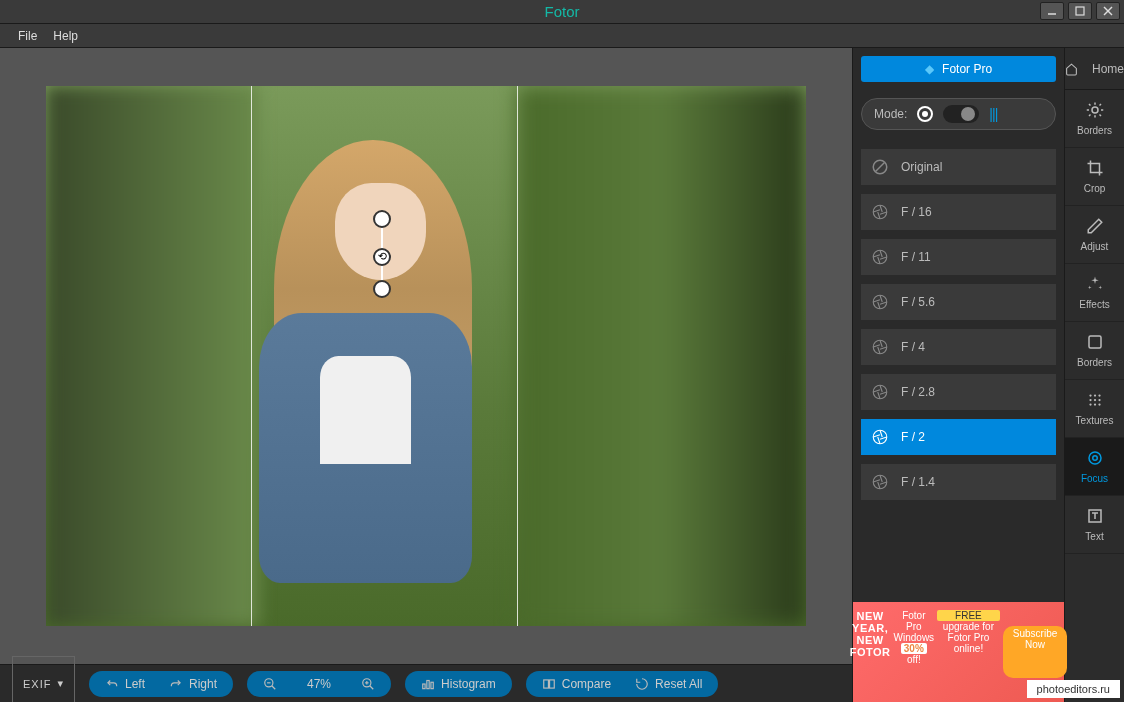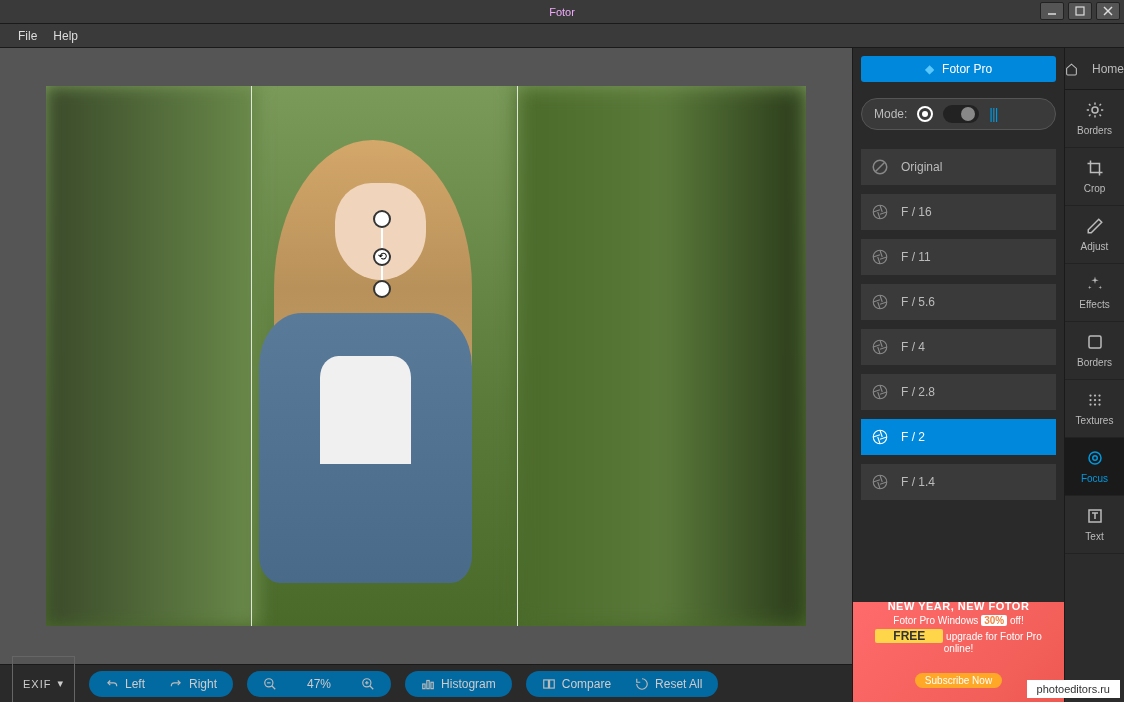--- a/index.html
+++ b/index.html
@@ -1,19 +1,19 @@
 <!DOCTYPE html>
 <html><head>
 <meta charset="utf-8">
 <style>
 * { margin: 0; padding: 0; box-sizing: border-box; font-family: "Segoe UI", Arial, sans-serif; }
 body { background: #2a2a2a; color: #ccc; width: 1124px; height: 702px; overflow: hidden; position: relative; }
 
 .titlebar { height: 24px; background: #3a3a3a; display: flex; align-items: center; position: relative; border-bottom: 1px solid #1a1a1a; }
-.titlebar .title { position: absolute; left: 50%; transform: translateX(-50%); font-size: 11px; color: #f0abfc; }
+.titlebar .title { position: absolute; left: 50%; transform: translateX(-50%); font-size: 15px; color: #14b8a6; }
 .window-controls { position: absolute; right: 4px; top: 2px; display: flex; gap: 4px; }
 .window-btn { width: 24px; height: 18px; background: #555; border: 1px solid #222; border-radius: 2px; display: flex; align-items: center; justify-content: center; color: #ddd; font-size: 11px; cursor: pointer; }
 .window-btn svg { width: 10px; height: 10px; }
 
 .menubar { height: 24px; background: #3a3a3a; display: flex; align-items: center; padding: 0 10px; border-bottom: 1px solid #1a1a1a; }
 .menubar span { font-size: 12px; color: #ddd; padding: 0 8px; cursor: pointer; }
 
 .main-area { display: flex; height: calc(100% - 48px); }
 
 .canvas-area { flex: 1; background: #555; display: flex; flex-direction: column; position: relative; }
@@ -64,24 +64,24 @@
 .mode-toggle { width: 36px; height: 18px; background: #222; border-radius: 9px; position: relative; }
 .mode-toggle::after { content: ""; position: absolute; width: 14px; height: 14px; background: #888; border-radius: 50%; top: 2px; left: 18px; }
 .mode-bars { color: #0099e0; font-size: 14px; letter-spacing: -1px; }
 
 .f-list { display: flex; flex-direction: column; gap: 2px; }
 .f-item { height: 36px; background: #3a3a3a; display: flex; align-items: center; padding: 0 10px; gap: 12px; font-size: 12px; color: #bbb; cursor: pointer; margin-top: 7px; }
 .f-item.selected { background: #0088dd; color: #fff; }
 .f-item .aperture-icon { width: 18px; height: 18px; display: flex; align-items: center; justify-content: center; }
 .f-item.selected .aperture-icon svg { stroke: #fff; }
 
-.promo { margin-top: auto; height: 100px; background: linear-gradient(135deg, #ff6b6b, #ee5a52); padding: 8px; color: #fff; font-size: 10px; text-align: center; display: flex; flex-direction: column; justify-content: center; gap: 3px; position: relative; }
+.promo { margin-top: auto; height: 100px; background: linear-gradient(135deg, #ff6b6b, #ee5a52); padding: 8px; color: #fff; font-size: 10px; text-align: center; display: flex; flex-direction: row; justify-content: center; gap: 3px; position: relative; }
 .promo .headline { font-weight: bold; font-size: 11px; letter-spacing: 0.5px; }
 .promo .discount { background: #fff; color: #e84; padding: 0 3px; border-radius: 2px; font-weight: bold; }
-.promo .free-badge { background: #ffd54a; color: #333; padding: 0 18px; border-radius: 2px; font-weight: bold; font-size: 12px; }
+.promo .free-badge { background: #ffd54a; color: #333; padding: 0 18px; border-radius: 2px; font-weight: normal; font-size: 10px; }
 .promo .sub-btn { background: #ffa726; color: #fff; border-radius: 10px; padding: 2px 10px; font-size: 10px; display: inline-block; margin: 16px auto; }
 
 .tool-sidebar { width: 60px; background: #2c2c2c; border-left: 1px solid #1a1a1a; display: flex; flex-direction: column; }
 .side-tool { height: 58px; display: flex; flex-direction: column; align-items: center; justify-content: center; gap: 4px; font-size: 10px; color: #bbb; cursor: pointer; border-bottom: 1px solid #222; }
 .side-tool.active { background: #1a1a1a; color: #0099e0; }
 .side-tool svg { width: 18px; height: 18px; }
 .side-tool.small { height: 40px; }
 .side-tool.small.nolabel { height: 36px; }
 
 .watermark { position: absolute; right: 4px; bottom: 4px; background: #fff; color: #333; font-size: 11px; padding: 3px 10px; }

